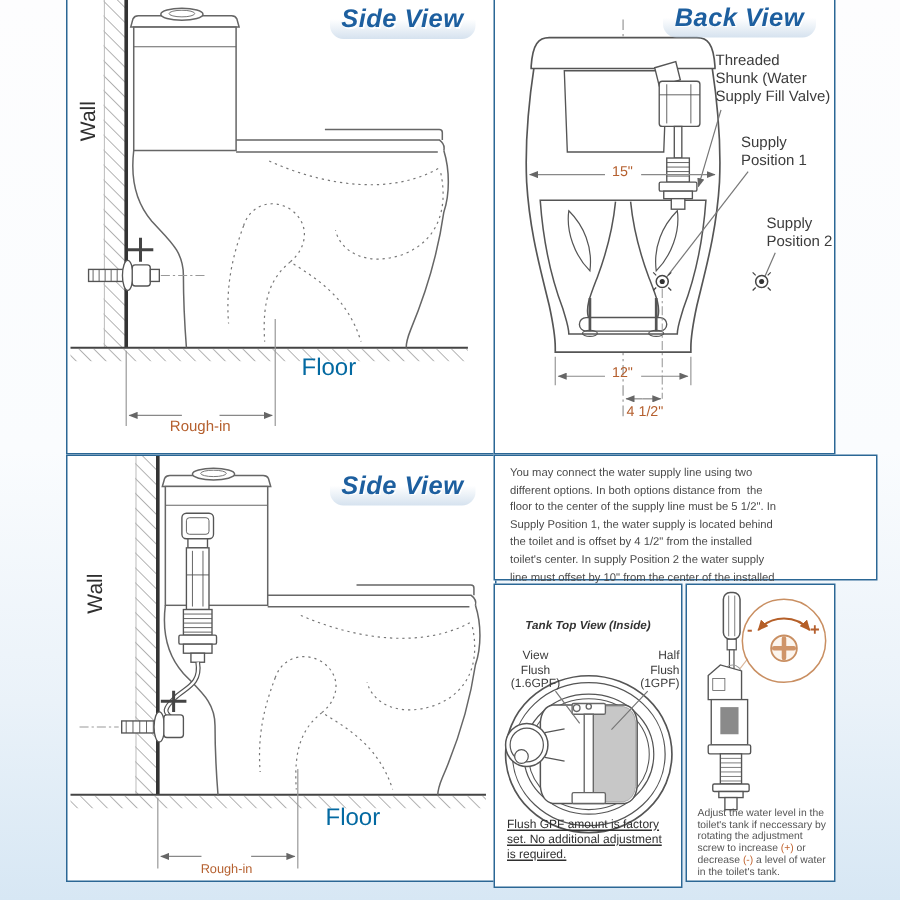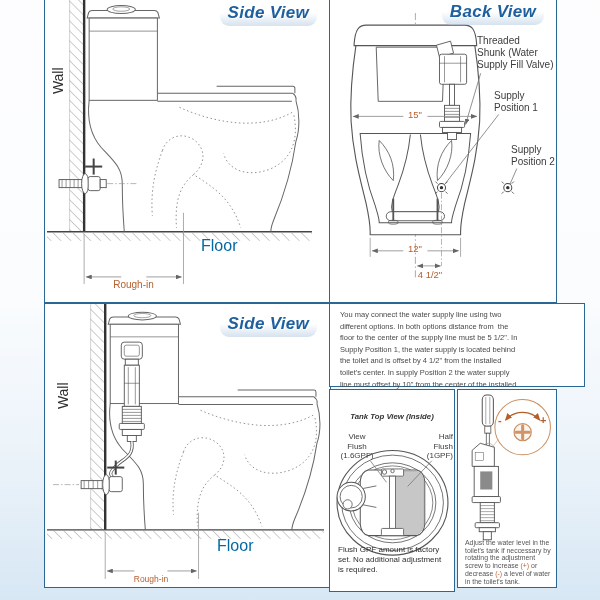--- a/index.html
+++ b/index.html
@@ -285,21 +285,21 @@
       </g>
       <path d="M40,69 L56,90 M101,69 L77,94" stroke="#777" stroke-width="0.8" fill="none"></path>
     </svg>
     <div class="lbl tanktitle" style="left:0;right:0;top:22px;">Tank Top View (Inside)</div>
     <div class="lbl" style="left:10px;top:42px;width:34px;font-size:8px;line-height:9.5px;text-align:center;">View
 Flush
 (1.6GPF)</div>
     <div class="lbl" style="left:91px;top:42px;width:32px;font-size:8px;line-height:9.5px;text-align:right;">Half
 Flush
 (1GPF)</div>
-    <div class="lbl smnote" style="left:8px;top:155px;width:114px;">Flush GPF amount is factory
+    <div class="lbl smnote" style="left:8px;top:155px;width:114px;text-decoration:underline;">Flush GPF amount is factory
 set. No additional adjustment
 is required.</div>
   </div>
 
   <div class="panel" style="left:457px;top:389px;width:100px;height:199px;">
     <svg viewBox="0 0 97 196" preserveAspectRatio="none">
       <defs>
         <marker id="ar5" refX="5" refY="2.5" markerWidth="6" markerHeight="5" orient="auto">
             <path d="M0,0 L5.5,2.5 L0,5 Z" fill="#b55f28"></path>
           </marker>

